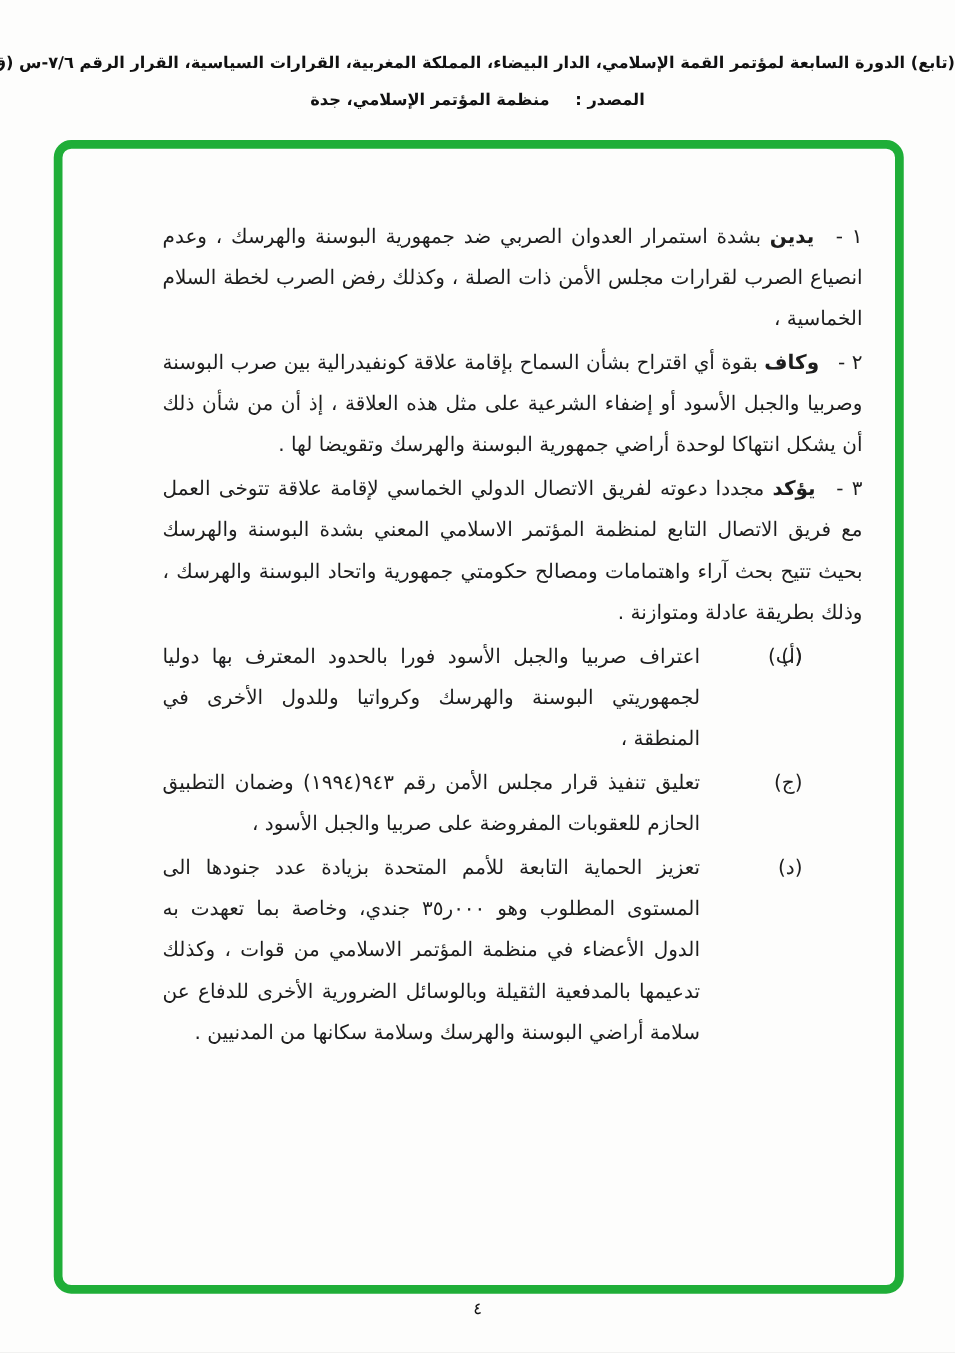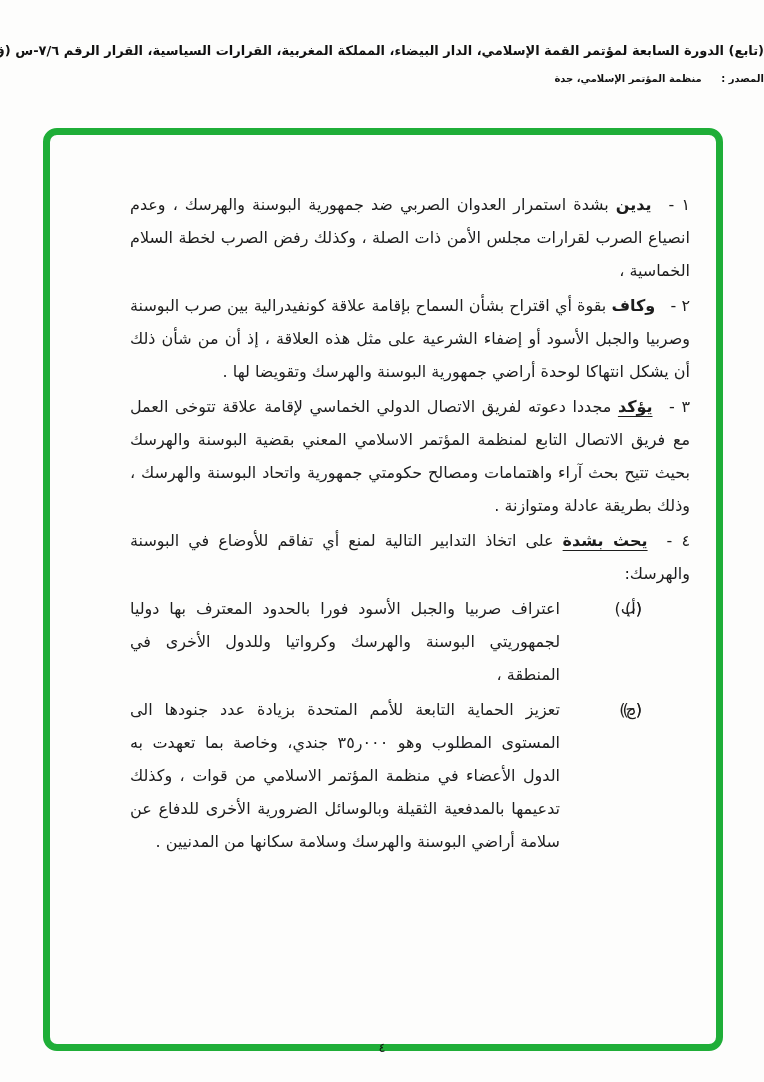--- a/index.html
+++ b/index.html
@@ -7,37 +7,36 @@
     position:relative;width:764px;height:1082px;background:#fdfdfc;
     font-family:"DejaVu Sans",sans-serif;color:#1d1d1d;overflow:hidden;
     margin:0 auto;
   }
   .hdr1{
     position:absolute;top:43px;left:0;right:0;text-align:center;
     direction:rtl;font-weight:bold;font-size:13px;white-space:nowrap;
     color:#111;
   }
   .hdr2{
-    position:absolute;top:73px;left:0;right:0;
-    direction:rtl;font-weight:bold;font-size:10px;color:#111;
+    position:absolute;top:73px;left:0;right:0;text-align:center;
+    direction:rtl;font-weight:bold;font-size:13px;color:#111;
   }
   .hdr2 .src-label{margin-left:16px;}
   .frame{
     position:absolute;left:43px;top:112px;width:680px;height:923px;
     box-sizing:border-box;border:7px solid #1fae38;border-radius:14px;
     padding:53px 26px 0 80px;direction:rtl;overflow:hidden;
     background:transparent;
-    margin-top:16px;
   }
   .item,.subitem{
     text-align:justify;font-size:16px;line-height:33px;margin:0 0 2px;
   }
   .marker{margin-left:10px;}
   .lead{font-weight:bold;}
-  .lead.u{text-decoration:underline;text-underline-offset:4px;}
+  .lead.u{text-underline-offset:4px;}
   .subitem{position:relative;padding-right:130px;}
   .submarker{position:absolute;right:48px;top:0;}
   .pagenum{
     position:absolute;top:1040px;left:0;right:0;text-align:center;
     font-size:13px;color:#111;
   }
 </style>
 </head>
 <body>
 
@@ -60,40 +59,36 @@
 
     <p class="item">
       <span class="marker">٢ -</span>
       <span class="lead">وكاف</span>
       <span> بقوة أي اقتراح بشأن السماح بإقامة علاقة كونفيدرالية بين صرب البوسنة وصربيا والجبل الأسود أو إضفاء الشرعية على مثل هذه العلاقة ، إذ أن من شأن ذلك أن يشكل انتهاكا لوحدة أراضي جمهورية البوسنة والهرسك وتقويضا لها .</span>
     </p>
 
     <p class="item">
       <span class="marker">٣ -</span>
       <span class="lead u">يؤكد</span>
-      <span> مجددا دعوته لفريق الاتصال الدولي الخماسي لإقامة علاقة تتوخى العمل مع فريق الاتصال التابع لمنظمة المؤتمر الاسلامي المعني بقضية البوسنة والهرسك بحيث تتيح بحث آراء واهتمامات ومصالح حكومتي جمهورية واتحاد البوسنة والهرسك ، وذلك بطريقة عادلة ومتوازنة .</span>
+      <span> مجددا دعوته لفريق الاتصال الدولي الخماسي لإقامة علاقة تتوخى العمل مع فريق الاتصال التابع لمنظمة المؤتمر الاسلامي المعني بشدة البوسنة والهرسك بحيث تتيح بحث آراء واهتمامات ومصالح حكومتي جمهورية واتحاد البوسنة والهرسك ، وذلك بطريقة عادلة ومتوازنة .</span>
     </p>
 
-    <p class="item">
-      <span class="marker">٤ -</span>
-      <span class="lead u">يحث بشدة</span>
-      <span> على اتخاذ التدابير التالية لمنع أي تفاقم للأوضاع في البوسنة والهرسك:</span>
-    </p>
 
     <div class="subitem">
       <span class="submarker">(أ)</span>
     </div>
 
     <div class="subitem">
       <span class="submarker">(ب)</span>
       <span>اعتراف صربيا والجبل الأسود فورا بالحدود المعترف بها دوليا لجمهوريتي البوسنة والهرسك وكرواتيا وللدول الأخرى في المنطقة ،</span>
     </div>
 
     <div class="subitem">
       <span class="submarker">(ج)</span>
+      <span>تعليق تنفيذ قرار مجلس الأمن رقم ٩٤٣(١٩٩٤) وضمان التطبيق الحازم للعقوبات المفروضة على صربيا والجبل الأسود ،</span>
     </div>
 
     <div class="subitem">
       <span class="submarker">(د)</span>
       <span>تعزيز الحماية التابعة للأمم المتحدة بزيادة عدد جنودها الى المستوى المطلوب وهو ٠٠٠ر٣٥ جندي، وخاصة بما تعهدت به الدول الأعضاء في منظمة المؤتمر الاسلامي من قوات ، وكذلك تدعيمها بالمدفعية الثقيلة وبالوسائل الضرورية الأخرى للدفاع عن سلامة أراضي البوسنة والهرسك وسلامة سكانها من المدنيين .</span>
     </div>
 
   </div>
 
   <div class="pagenum">٤</div>

